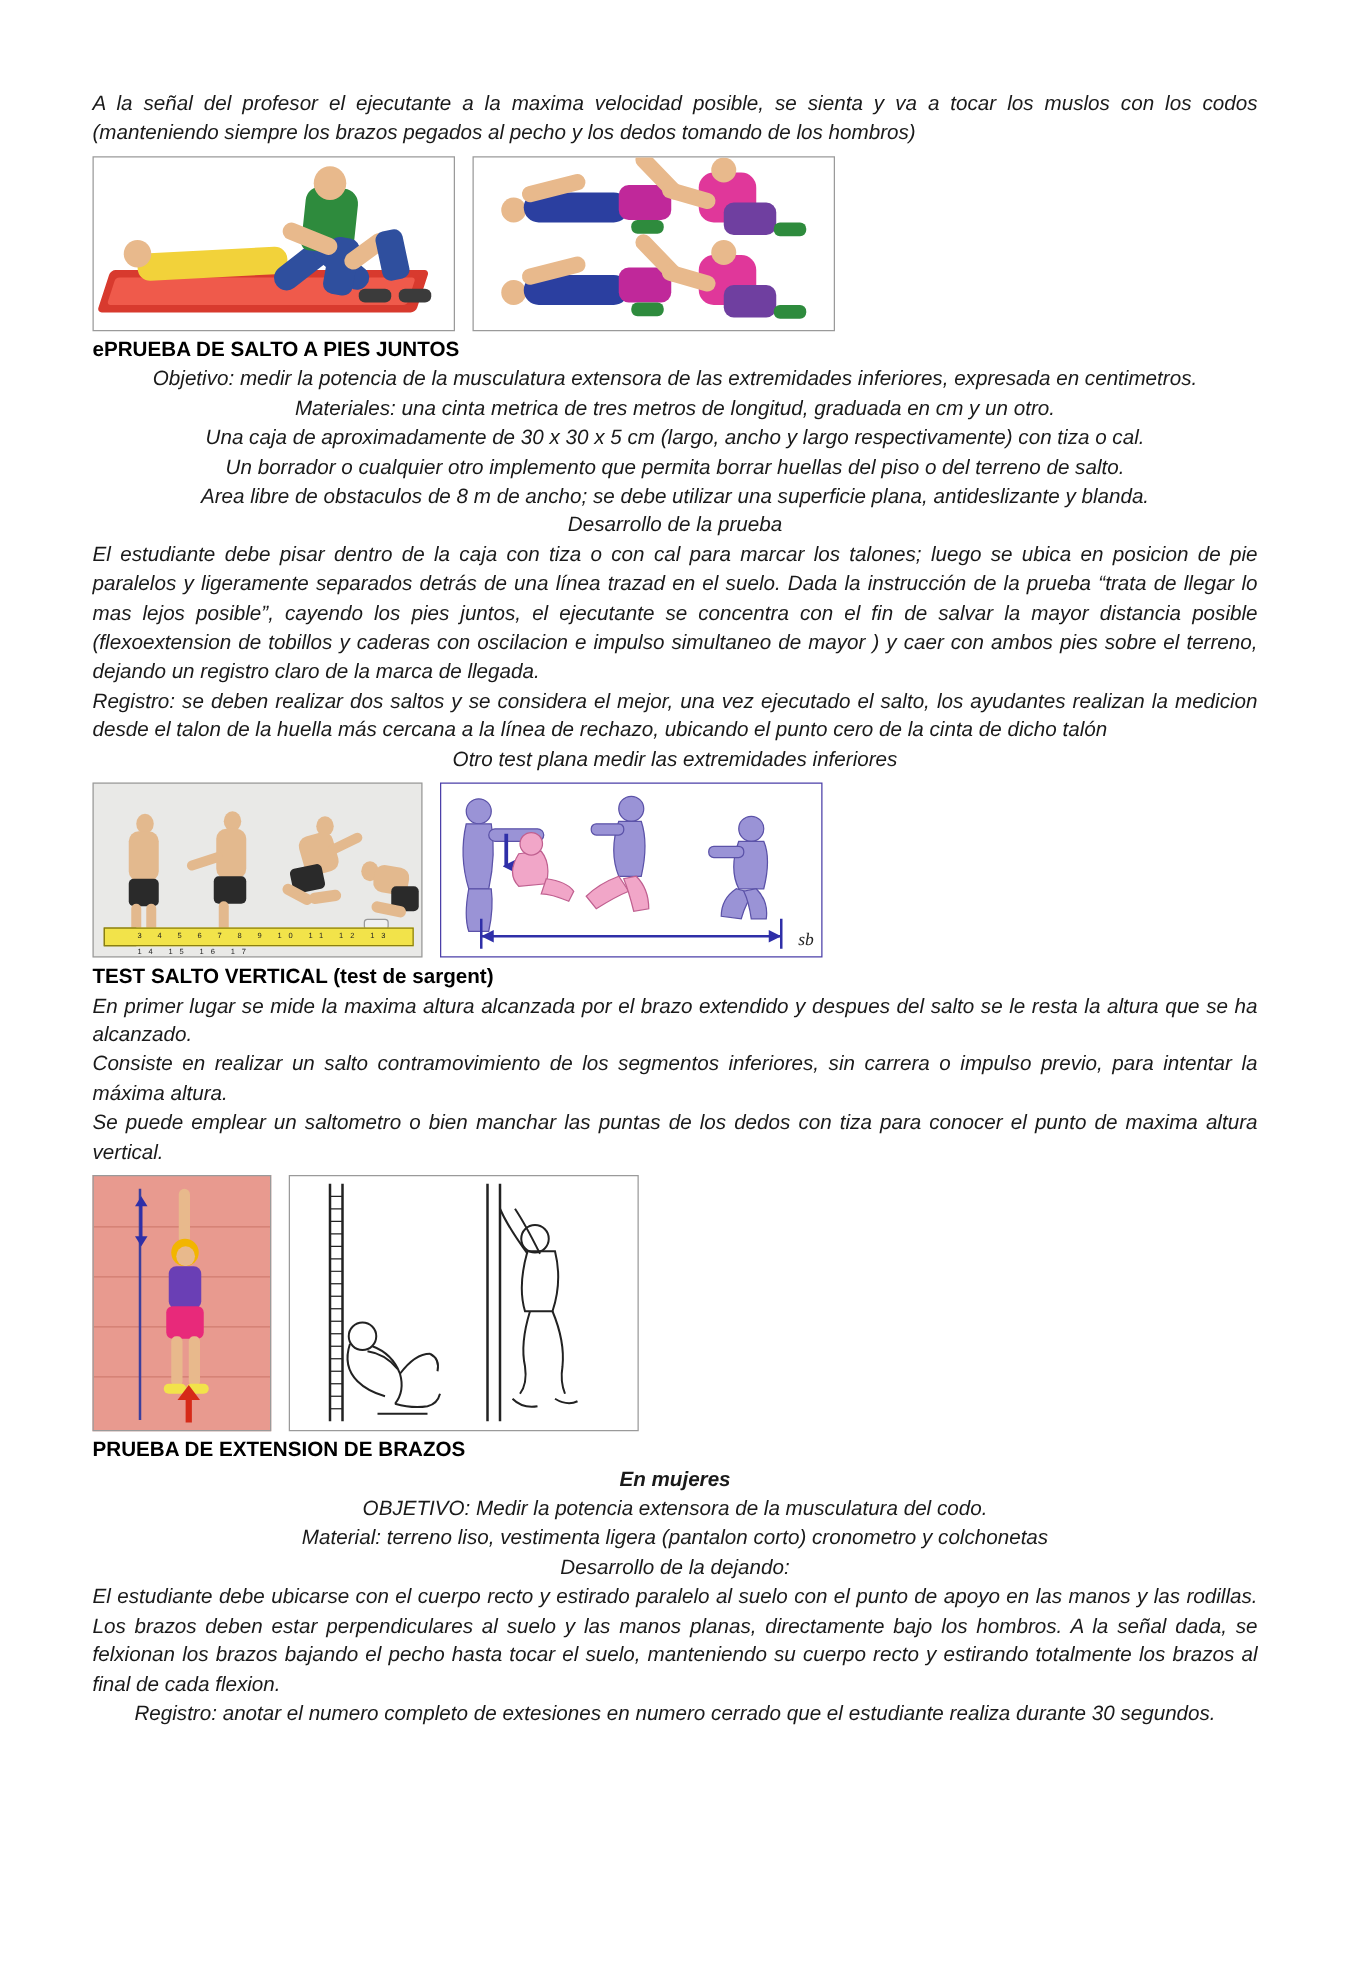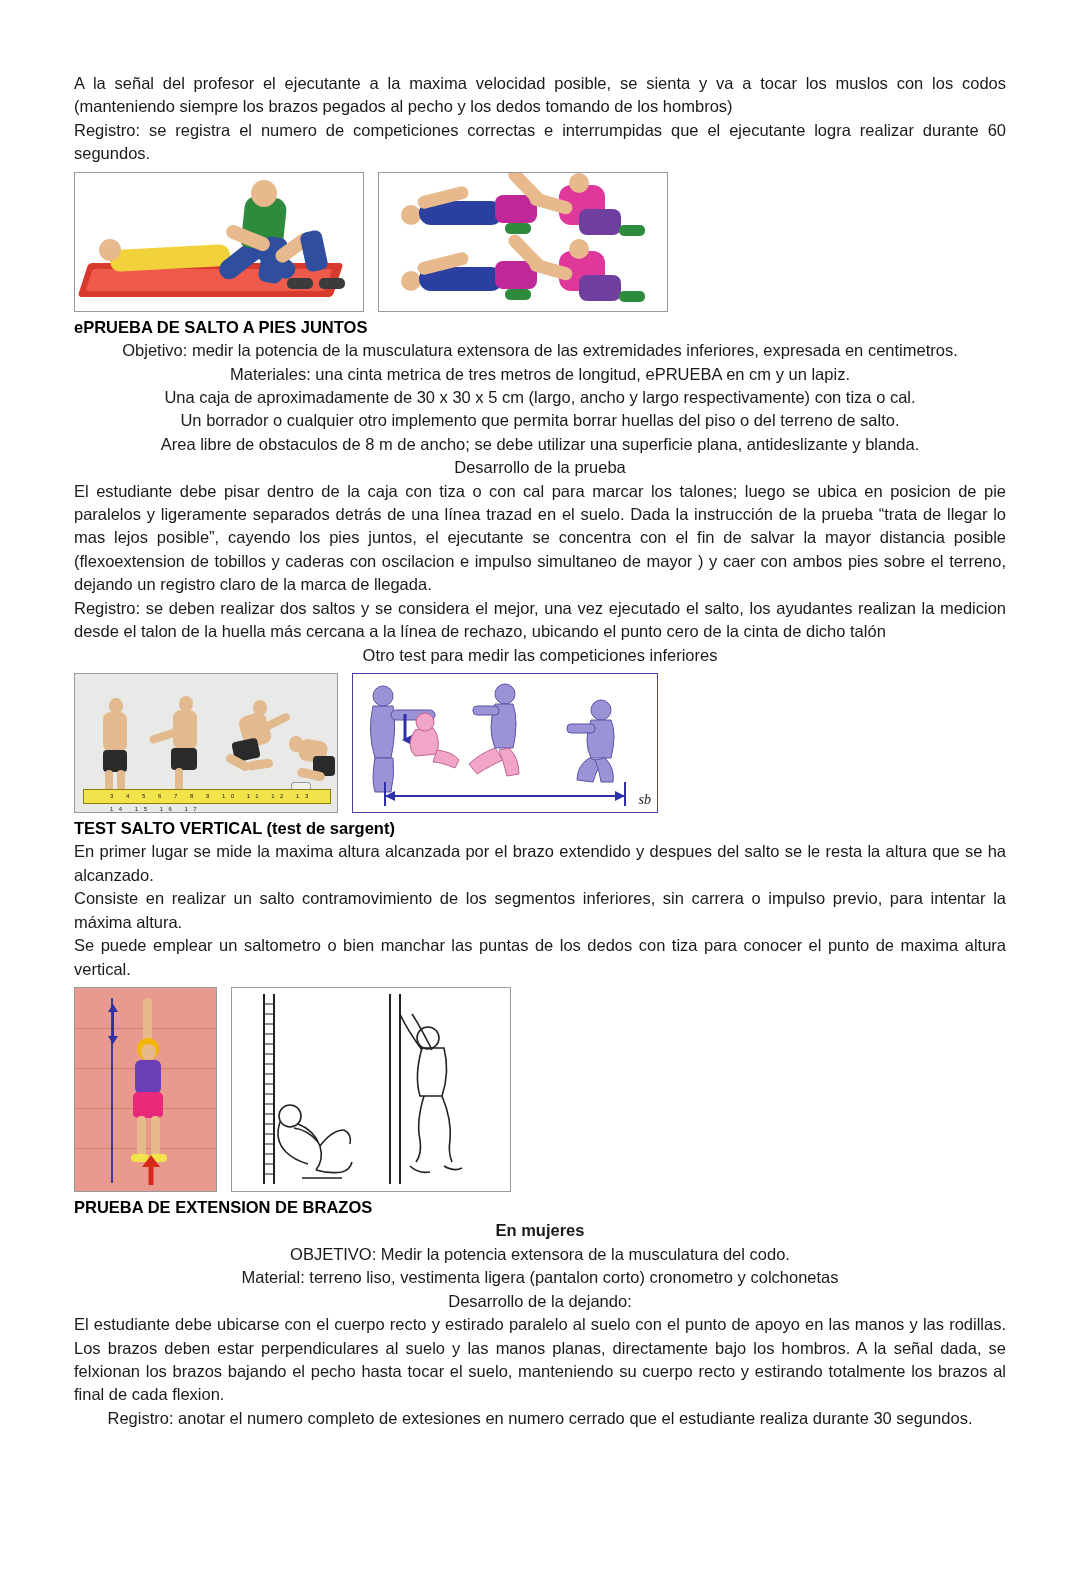--- a/index.html
+++ b/index.html
@@ -16,20 +16,21 @@
     padding: 72px 74px 40px 74px;
     font-family: "Liberation Sans", sans-serif;
     color: #000000;
   }
   p, div.para {
     margin: 0;
     font-size: 16.5px;
     line-height: 1.42;
     text-align: justify;
     color: #1a1a1a;
+    font-style: italic;
   }
   .para.left {
     text-align: center;
   }
   .red-bold {
     font-weight: bold;
     color: #c00000;
   }
   .heading {
     font-weight: bold;
@@ -328,21 +329,20 @@
     color: #222;
     font-family: "Liberation Serif", serif;
   }
 </style>
 </head>
 <body>
 
 <div class="page">
 
   <div class="para">A la señal del profesor el ejecutante a la maxima velocidad posible, se sienta y va a tocar los muslos con los codos (manteniendo siempre los brazos pegados al pecho y los dedos tomando de los hombros)</div>
-  <div class="para">Registro: se registra el numero de competiciones correctas e interrumpidas que el ejecutante logra realizar durante 60 segundos.</div>
 
   <div class="figure-row">
 
     <div class="fig-box" id="fig-situp-mat">
       <div class="mat"></div>
       <div class="mat2"></div>
       <div class="lying-body"></div>
       <div class="head-l"></div>
       <div class="lying-leg"></div>
       <div class="lying-leg2"></div>
@@ -383,28 +383,28 @@
         <div class="skin-head" style="left:186px;top:-6px;"></div>
         <div class="limb" style="left:146px;top:18px;width:44px;transform:rotate(16deg);"></div>
         <div class="green-shoe" style="left:122px;top:44px;"></div>
         <div class="green-shoe" style="left:236px;top:46px;"></div>
       </div>
     </div>
   </div>
 
   <div class="heading">ePRUEBA DE SALTO A PIES JUNTOS</div>
   <div class="para left">Objetivo: medir la potencia de la musculatura extensora de las extremidades inferiores, expresada en centimetros.</div>
-  <div class="para left">Materiales: una cinta metrica de tres metros de longitud, ePRUEBA en cm y un lapiz.</div>
+  <div class="para left">Materiales: una cinta metrica de tres metros de longitud, graduada en cm y un otro.</div>
   <div class="para left">Una caja de aproximadamente de 30 x 30 x 5 cm (largo, ancho y largo respectivamente) con tiza o cal.</div>
   <div class="para left">Un borrador o cualquier otro implemento que permita borrar huellas del piso o del terreno de salto.</div>
   <div class="para left">Area libre de obstaculos de 8 m de ancho; se debe utilizar una superficie plana, antideslizante y blanda.</div>
   <div class="para left">Desarrollo de la prueba</div>
   <div class="para">El estudiante debe pisar dentro de la caja con tiza o con cal para marcar los talones; luego se ubica en posicion de pie paralelos y ligeramente separados detrás de una línea trazad en el suelo. Dada la instrucción de la prueba “trata de llegar lo mas lejos posible”, cayendo los pies juntos, el ejecutante se concentra con el fin de salvar la mayor distancia posible (flexoextension de tobillos y caderas con oscilacion e impulso simultaneo de mayor ) y caer con ambos pies sobre el terreno, dejando un registro claro de la marca de llegada.</div>
   <div class="para">Registro: se deben realizar dos saltos y se considera el mejor, una vez ejecutado el salto, los ayudantes  realizan la medicion desde el talon de la huella más cercana a la línea de rechazo, ubicando el punto cero de la cinta de dicho talón</div>
-  <div class="para left">Otro test para medir las competiciones inferiores</div>
+  <div class="para left">Otro test plana medir las extremidades inferiores</div>
 
   <div class="figure-row">
 
     <div class="fig-box" id="fig-longjump">
 
       <div class="head" style="left:34px;top:24px;width:14px;height:16px;"></div>
       <div class="torso" style="left:28px;top:38px;width:24px;height:40px;"></div>
       <div class="shorts" style="left:28px;top:76px;width:24px;height:22px;"></div>
       <div class="torso" style="left:30px;top:96px;width:8px;height:26px;"></div>
       <div class="torso" style="left:42px;top:96px;width:8px;height:26px;"></div>

